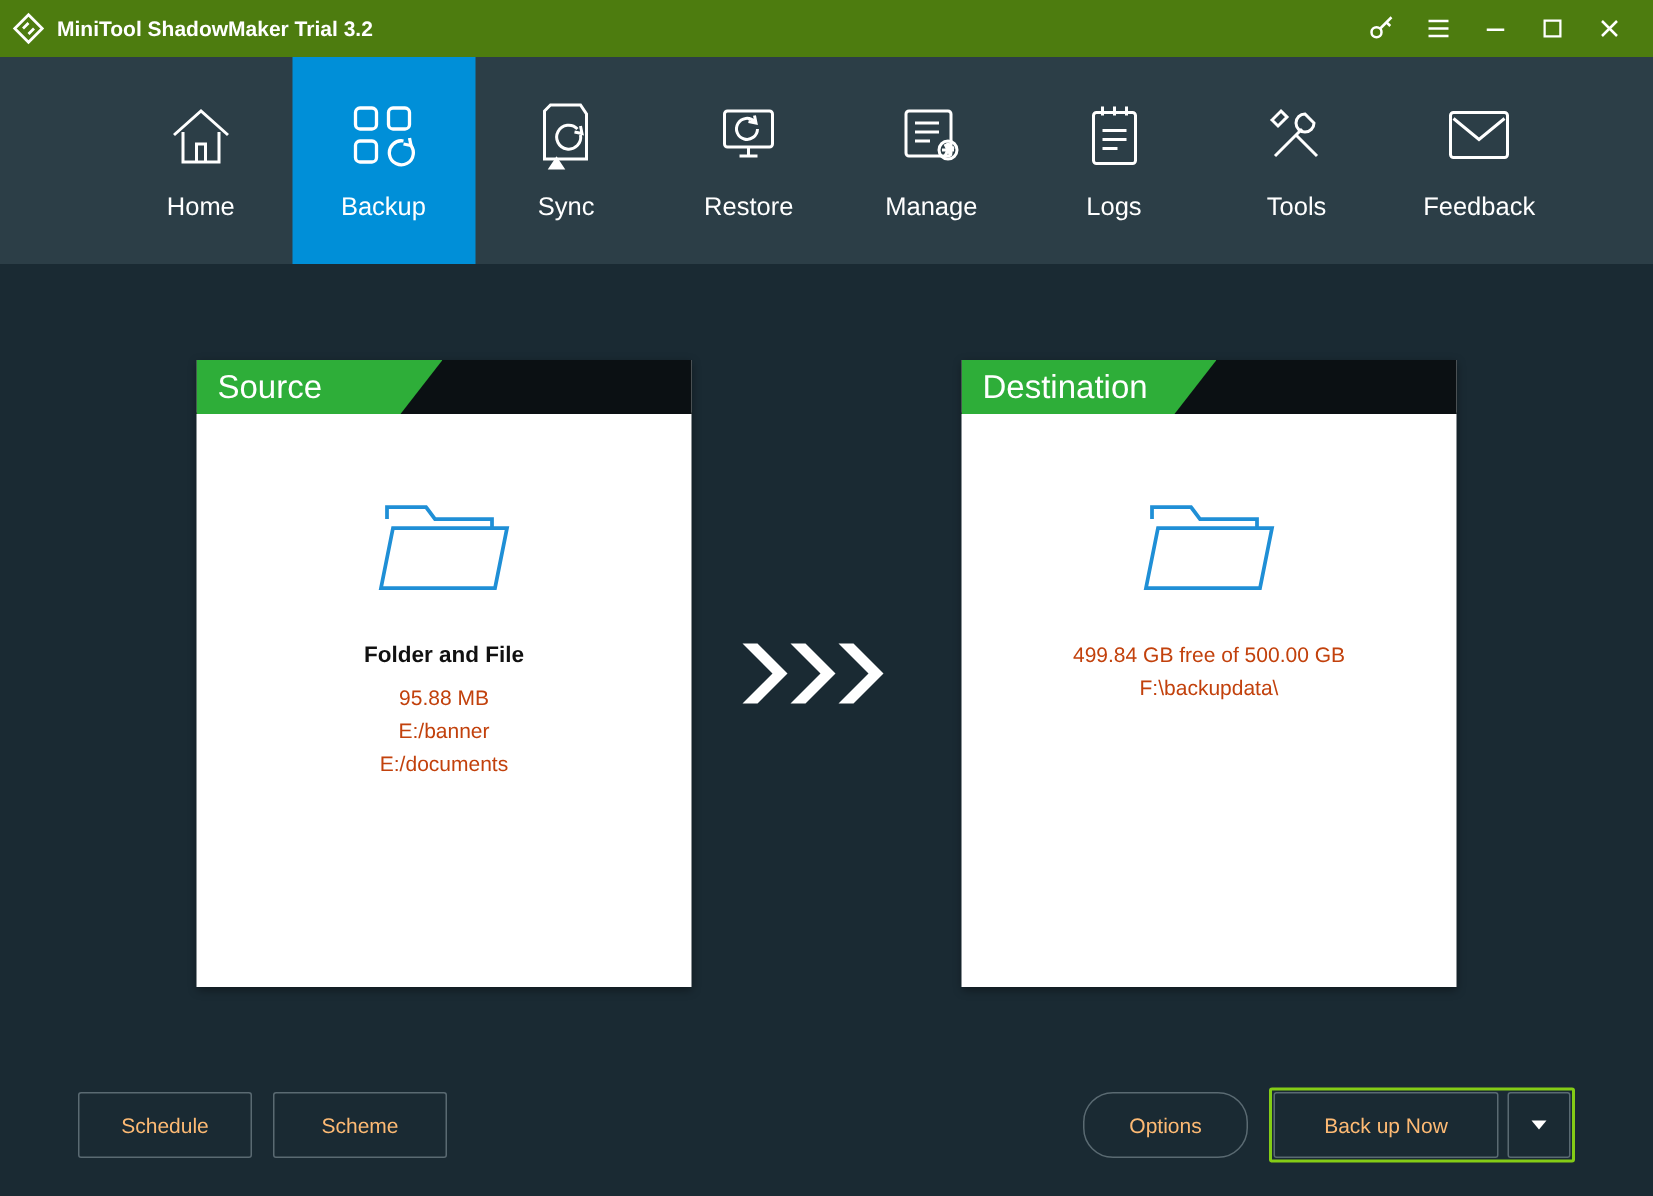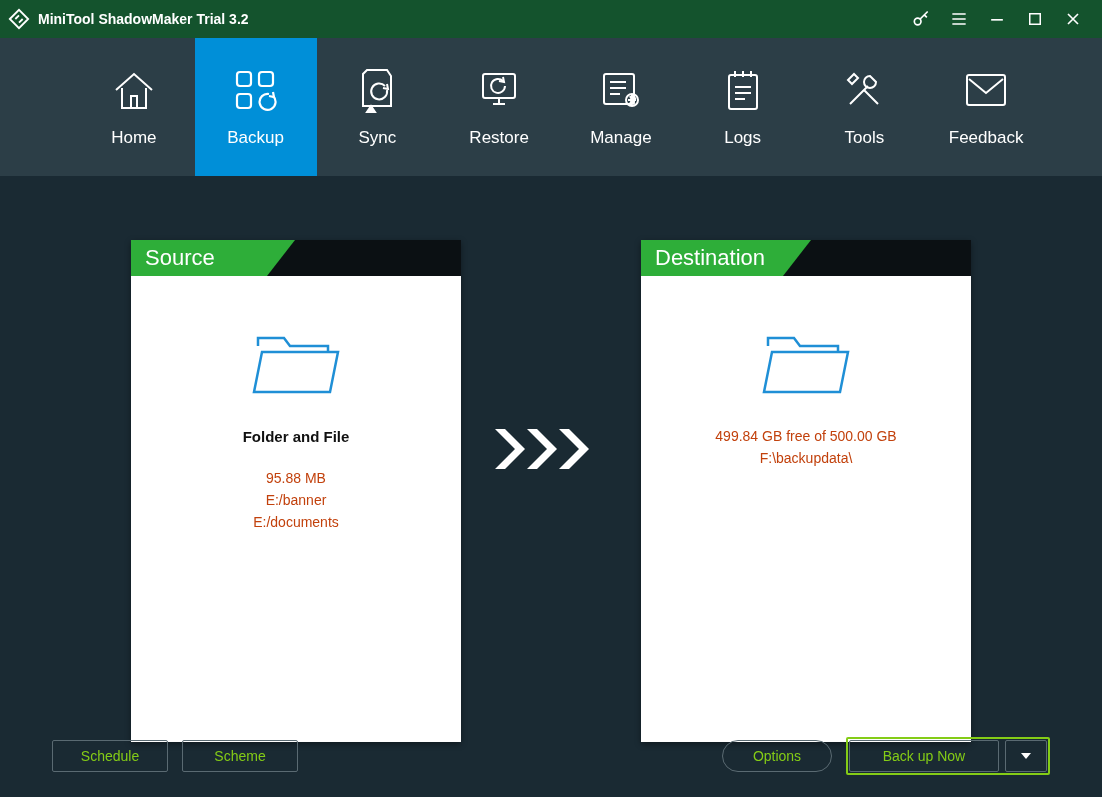--- a/index.html
+++ b/index.html
@@ -7,21 +7,21 @@
     width: 1102px;
     height: 797px;
     background: #1a2a33;
     font-family: "Segoe UI", Arial, sans-serif;
     color: #fff;
     overflow: hidden;
     position: relative;
   }
   .titlebar {
     height: 38px;
-    background: #14532d;
+    background: #4d7c0f;
     display: flex;
     align-items: center;
     padding: 0 10px 0 8px;
   }
   .titlebar .logo { width:22px; height:22px; display:flex; align-items:center; justify-content:center; margin-right:8px;}
   .titlebar .title { font-size: 14px; font-weight:600; color:#fff; }
   .titlebar .spacer { flex:1; }
   .titlebar .ctrl { width:38px; height:38px; display:flex; align-items:center; justify-content:center; color:#fff; }
   .titlebar .ctrl svg { stroke:#fff; }
   
@@ -52,21 +52,21 @@
     padding: 64px 0 0 0;
   }
   .cards {
     display:flex;
     justify-content:center;
     align-items:flex-start;
     gap:0;
   }
   .card {
     width:330px;
-    height:502px;
+    height:418px;
     background:#fff;
     color:#222;
     position:relative;
     box-shadow: 0 2px 6px rgba(0,0,0,0.4);
   }
   .card-tab-wrap { height:36px; position:relative; background:#0b1013; border-bottom:1px solid #0b1013;}
   .card-tab {
     position:absolute;
     left:0; top:0;
     height:36px;
@@ -76,43 +76,43 @@
     font-weight:400;
     display:flex;
     align-items:center;
     padding:0 18px 0 14px;
   }
   .card-tab.src { width:164px; clip-path: polygon(0 0, 100% 0, calc(100% - 28px) 100%, 0 100%); }
   .card-tab.dst { width:170px; clip-path: polygon(0 0, 100% 0, calc(100% - 28px) 100%, 0 100%); }
   
   .card-body { padding-top:52px; text-align:center; }
   .folder-icon { margin:0 auto 28px auto; width:96px; height:72px; }
-  .card-title { font-size:15px; font-weight:700; color:#111; margin-bottom:25px;}
+  .card-title { font-size:15px; font-weight:700; color:#111; margin-bottom:12px;}
   .card-line { font-size:14px; color:#c2410c; margin-bottom:6px; }
   
   .arrow-gap {
     width:180px;
     height:418px;
     display:flex;
     align-items:center;
     justify-content:center;
   }
   
   .bottombar {
     position:absolute;
     left:0; right:0; bottom:22px;
     padding:0 52px;
     display:flex;
     align-items:center;
   }
   .btn {
     border:1px solid #5a6a72;
     background:transparent;
-    color:#84cc16;
-    height:32px;
+    color:#fdba74;
+    height:44px;
     padding:0 22px;
     font-size:14px;
     display:flex;
     align-items:center;
     justify-content:center;
     cursor:pointer;
     border-radius:2px;
   }
   .btn.small { width:116px; padding:0; }
   .bottombar .left-btns { display:flex; gap:14px; }

